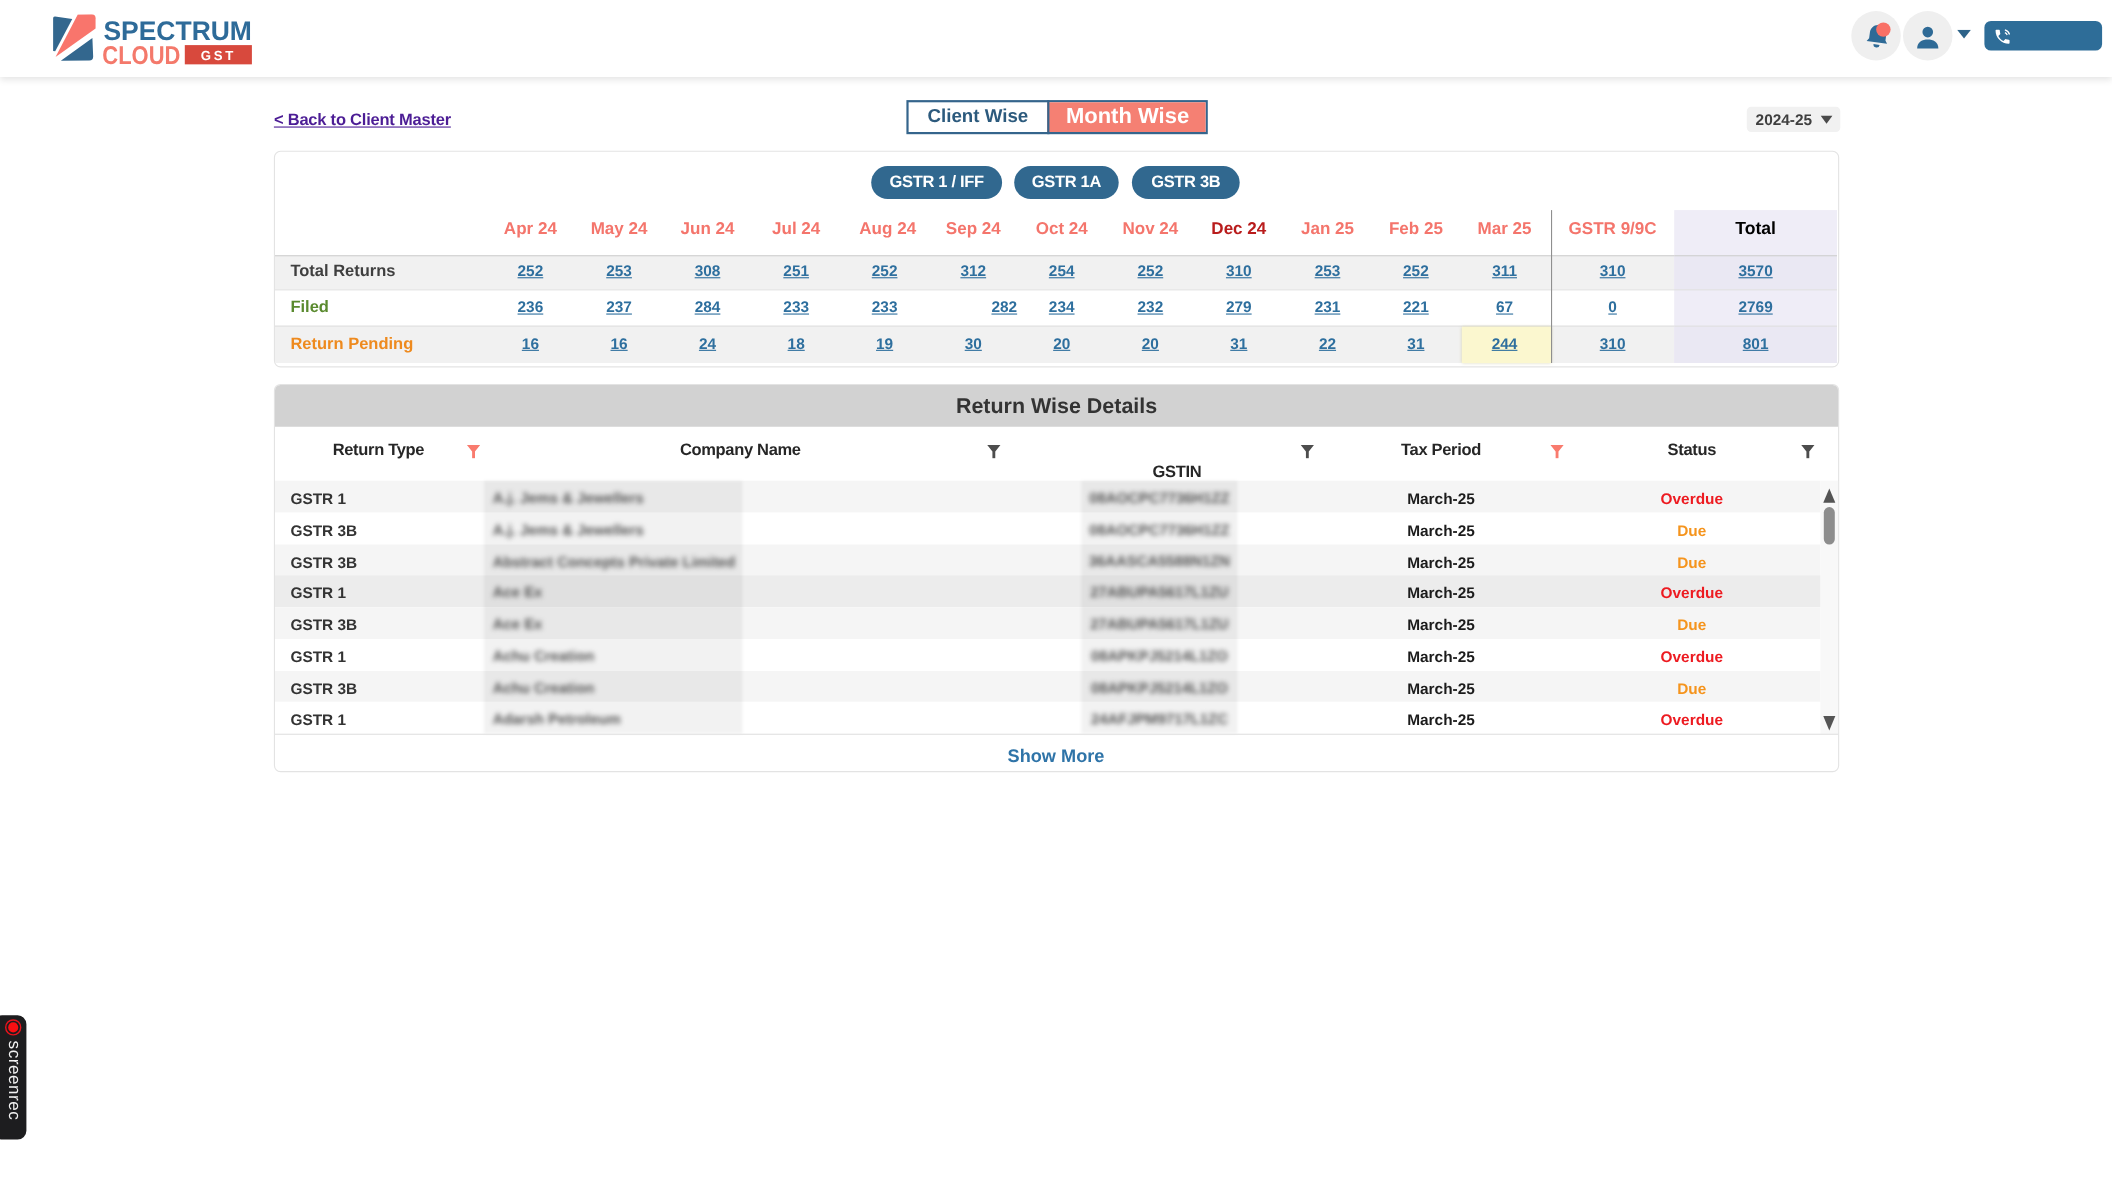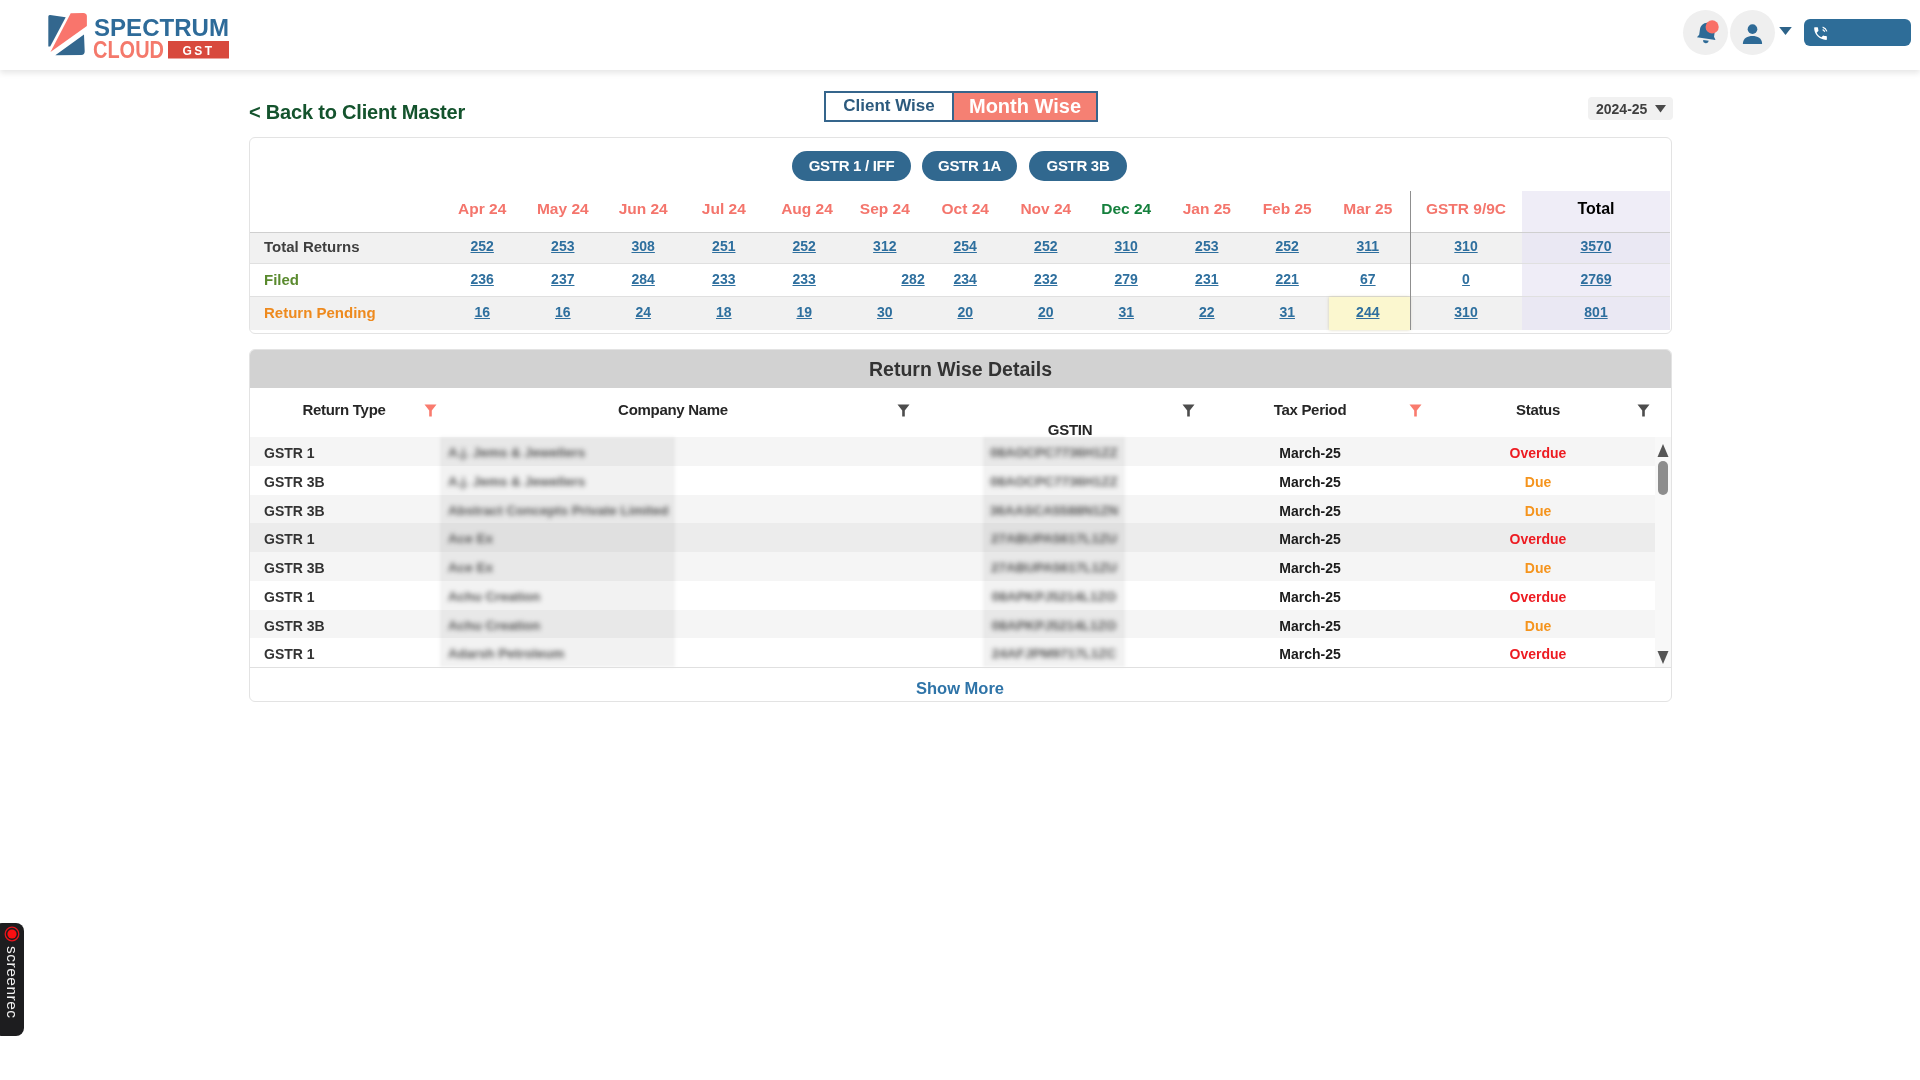--- a/index.html
+++ b/index.html
@@ -43,21 +43,21 @@
   </svg>
 
 <div class="abs" style="left:1804px;top:19px;width:107px;height:27px;background:#2e6d98;border-radius:6px;z-index:6;"></div>
 <svg class="abs" style="left:1812px;top:25px;z-index:7;" width="17" height="17" viewBox="0 0 24 24">
   <path d="M6.6 10.8c1.4 2.8 3.8 5.1 6.6 6.6l2.2-2.2c.3-.3.7-.4 1-.2 1.1.4 2.3.6 3.6.6.6 0 1 .4 1 1V20c0 .6-.4 1-1 1C10.6 21 3 13.4 3 4c0-.6.4-1 1-1h3.5c.6 0 1 .4 1 1 0 1.2.2 2.4.6 3.6.1.3 0 .7-.2 1l-2.3 2.2z" fill="#fff"></path>
   <path d="M15 3 a 9 9 0 0 1 6 6" stroke="#fff" stroke-width="1.6" fill="none"></path>
   <path d="M15 6.5 a 5.5 5.5 0 0 1 3 3" stroke="#fff" stroke-width="1.6" fill="none"></path>
 </svg>
 <div class="abs b" style="left:1930px;top:24px;font-size:22px;color:#fff;z-index:7;">Call Me</div>
 
-<div class="abs b" style="left:249px;top:101px;font-size:20px;letter-spacing:-0.2px;color:#14532d;">&lt; Back to Client Master</div>
+<div class="abs b" style="left:249px;top:101px;font-size:15px;letter-spacing:-0.2px;color:#4c1d95;text-decoration:underline;">&lt; Back to Client Master</div>
 <div class="abs" style="left:824px;top:91px;width:274px;height:31px;border:2px solid #35658c;background:#fff;"></div>
 <div class="abs" style="left:952px;top:93px;width:144px;height:27px;background:#f58073;"></div>
 <div class="abs" style="left:952px;top:91px;width:2px;height:31px;background:#35658c;"></div>
 <div class="abs b" style="left:824px;top:91px;width:130px;height:31px;line-height:30px;text-align:center;font-size:17px;color:#2c5a7d;">Client Wise</div>
 <div class="abs b" style="left:954px;top:91px;width:142px;height:31px;line-height:30px;text-align:center;font-size:20px;color:#fff;">Month Wise</div>
 <div class="abs" style="left:1588px;top:97px;width:85px;height:23px;background:#f1f1f1;border-radius:4px;"></div>
 <div class="abs b" style="left:1596px;top:101px;font-size:14px;color:#3f3f3f;">2024-25</div>
 <svg class="abs" style="left:1655px;top:105px;" width="11" height="8" viewBox="0 0 11 8">
     <polygon points="0,0 11,0 5.5,7.5" fill="#4a4a4a"></polygon>
   </svg>
@@ -75,21 +75,21 @@
 <div class="abs b" style="left:922px;top:151px;width:95px;height:30px;background:#31688f;border-radius:15px;color:#fff;font-size:15px;letter-spacing:-0.3px;text-align:center;line-height:30px;">GSTR 1A</div>
 <div class="abs b" style="left:1029px;top:151px;width:98px;height:30px;background:#31688f;border-radius:15px;color:#fff;font-size:15px;letter-spacing:-0.3px;text-align:center;line-height:30px;">GSTR 3B</div>
 <div class="cell b" style="left:482.2px;top:200px;font-size:15.5px;color:#f4756c;">Apr 24</div>
 <div class="cell b" style="left:562.8px;top:200px;font-size:15.5px;color:#f4756c;">May 24</div>
 <div class="cell b" style="left:643.2px;top:200px;font-size:15.5px;color:#f4756c;">Jun 24</div>
 <div class="cell b" style="left:723.8px;top:200px;font-size:15.5px;color:#f4756c;">Jul 24</div>
 <div class="cell b" style="left:807px;top:200px;font-size:15.5px;color:#f4756c;">Aug 24</div>
 <div class="cell b" style="left:884.8px;top:200px;font-size:15.5px;color:#f4756c;">Sep 24</div>
 <div class="cell b" style="left:965.2px;top:200px;font-size:15.5px;color:#f4756c;">Oct 24</div>
 <div class="cell b" style="left:1045.8px;top:200px;font-size:15.5px;color:#f4756c;">Nov 24</div>
-<div class="cell b" style="left:1126.2px;top:200px;font-size:15.5px;color:#15803d;">Dec 24</div>
+<div class="cell b" style="left:1126.2px;top:200px;font-size:15.5px;color:#b91c1c;">Dec 24</div>
 <div class="cell b" style="left:1206.8px;top:200px;font-size:15.5px;color:#f4756c;">Jan 25</div>
 <div class="cell b" style="left:1287.2px;top:200px;font-size:15.5px;color:#f4756c;">Feb 25</div>
 <div class="cell b" style="left:1367.8px;top:200px;font-size:15.5px;color:#f4756c;">Mar 25</div>
 <div class="cell b" style="left:1466px;top:200px;font-size:15.5px;color:#f4756c;text-align:right;">GSTR 9/9C</div>
 <div class="cell b" style="left:1596px;top:200px;font-size:16px;color:#000000;">Total</div>
 <div class="abs b" style="left:264px;top:238px;font-size:15px;color:#3f3f3f;">Total Returns</div>
 <div class="abs b" style="left:264px;top:271px;font-size:15px;color:#5a8a2e;">Filed</div>
 <div class="abs b" style="left:264px;top:304px;font-size:15px;color:#ee8a1e;">Return Pending</div>
 <div class="cell num" style="left:482.2px;top:238px;">252</div>
 <div class="cell num" style="left:562.8px;top:238px;">253</div>

